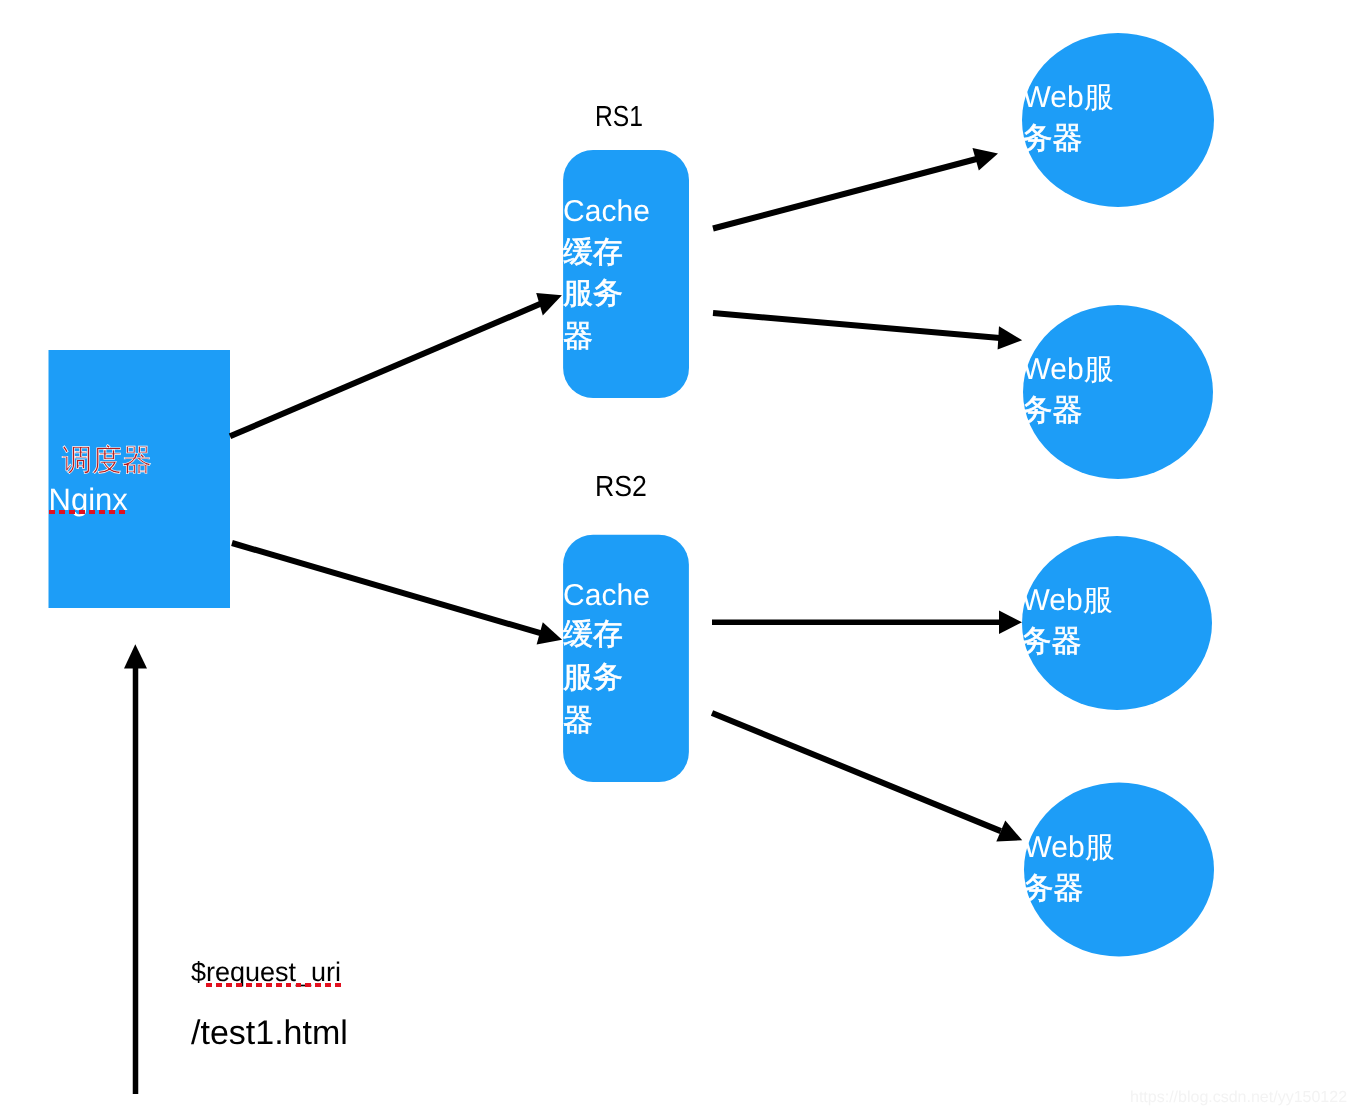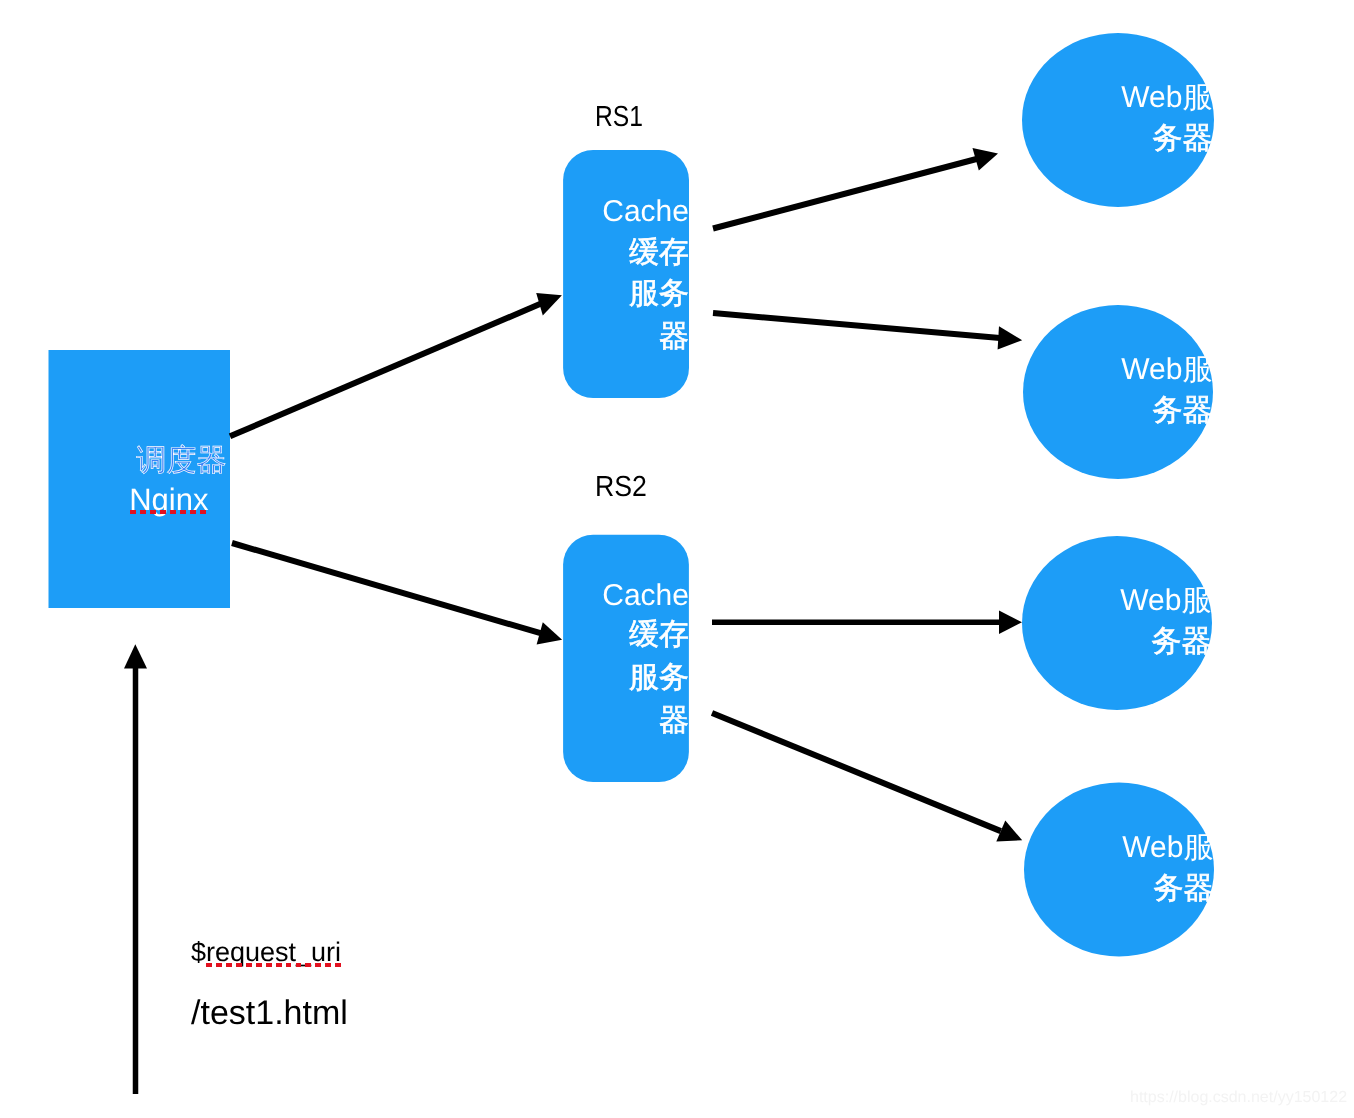--- a/index.html
+++ b/index.html
@@ -23,21 +23,21 @@
   svg.layer {
     position: absolute;
     left: 0;
     top: 0;
     width: 1354px;
     height: 1118px;
   }
   .nodelabel {
     position: absolute;
     color: #ffffff;
-    text-align: right;
+    text-align: left;
     font-family: "Liberation Sans", sans-serif;
     font-size: 30px;
   }
   .ln {
     line-height: 1;
     height: 1em;
   }
   .cjk {
     line-height: 1;
     font-family: Liberation Serif, serif;
@@ -51,20 +51,21 @@
   }
   .tag {
     font-size: 29px;
     line-height: 1;
     transform: scaleX(var(--sx, 0.88));
     transform-origin: left top;
   }
   .annot {
     font-size: 29px;
     line-height: 29px;
+    margin-top: 20px;
   }
   .spell {
     position: relative;
     display: inline-block;
   }
   .spell::after {
     content: "";
     position: absolute;
     left: var(--sl, 0px);
     right: var(--sr, 0px);
@@ -123,21 +124,21 @@
         <line x1="712" y1="713" x2="1000.8" y2="831.1" stroke-width="6" stroke="#000000"></line>
         <polygon points="1022.2,840.3 996.3,841.6 1005.3,820.6"></polygon>
       </g>
       <g>
         <line x1="135.5" y1="1094" x2="135.5" y2="667.5" stroke-width="5.5" stroke="#000000"></line>
         <polygon points="135.3,644.2 147,668.4 124,668.4"></polygon>
       </g>
     </g>
   </svg>
 
-  <div class="nodelabel" style="left: 45px; top: 446px; width: 181.5px; color: #3b82f6;">
+  <div class="nodelabel" style="left: 62px; top: 446px; width: 181.5px; color: #b91c1c;">
     <div class="ln cjk">调度器</div>
   </div>
   <div class="nodelabel" style="left:48.5px; top:484px; width:160px; font-size:31px;">
     <div class="ln"><span class="spell" style="--sb: 1.2px; --sl: 0.3px; --sr: 1.2px; --sc: #e2101f;">Nginx</span></div>
   </div>
 
   <div class="plainlabel tag" style="left:595.3px; top:102.5px; --sx:0.85;">RS1</div>
 
   <div class="nodelabel" style="left:563.1px; top:197px; width:125.9px;">
     <div class="ln">Cache</div>

